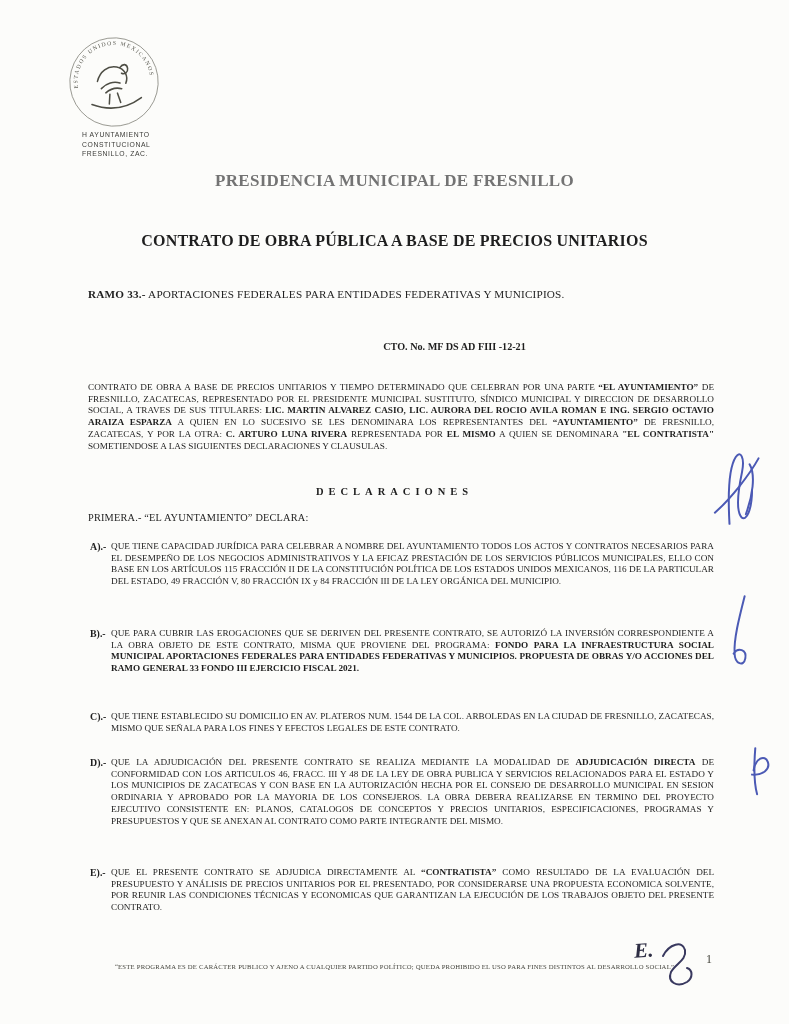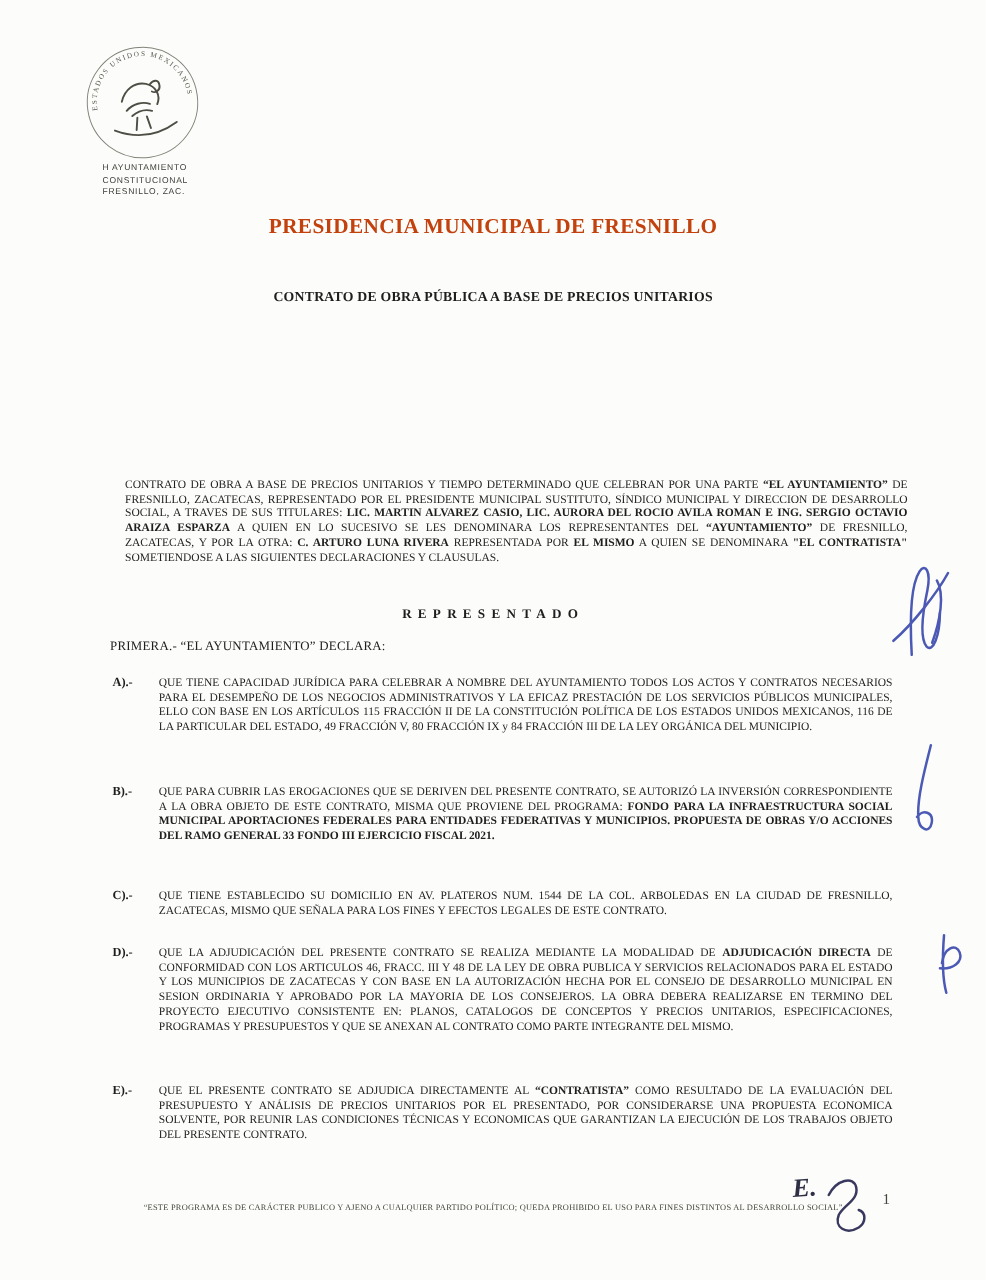--- a/index.html
+++ b/index.html
@@ -11,34 +11,34 @@
     box-shadow:0 0 8px rgba(0,0,0,.35);
   }
   .abs { position:absolute; }
   .seal { left:66px; top:34px; width:96px; height:96px; transform:rotate(-8deg); }
   .letterhead {
     left:82px; top:130px; font-family:"Liberation Sans", sans-serif;
     font-size:6.8px; letter-spacing:.6px; color:#3a3a36; line-height:9.5px;
   }
   .doc-title {
     left:0; right:0; top:170px; text-align:center; font-weight:bold;
-    font-size:17px; line-height:21px; letter-spacing:.3px; color:#c2410c;
+    font-size:17px; line-height:21px; letter-spacing:.3px; color:#737373;
   }
   .doc-subtitle {
     left:0; right:0; top:232px; text-align:center; font-weight:bold;
-    font-size:11px; letter-spacing:.2px;
+    font-size:16px; letter-spacing:.2px;
   }
   .program { left:88px; top:286px; width:645px; font-size:11.2px; line-height:16.5px; letter-spacing:.2px; }
   .reference { left:120px; right:0; top:339px; text-align:center; font-weight:bold; font-size:10.2px; line-height:15.5px; }
-  .intro { left:100px; top:382px; width:626px; font-size:9.2px; line-height:11.7px; text-align:justify; }
+  .intro { left:88px; top:382px; width:626px; font-size:9.2px; line-height:11.7px; text-align:justify; }
   .decl-heading { left:0; right:0; top:486px; text-align:center; font-weight:bold; font-size:10.5px; letter-spacing:5px; }
   .primera { left:88px; top:512px; font-weight:normal; font-size:10.3px; letter-spacing:.2px; }
   .clause { position:absolute; left:88px; width:626px; }
   .clause-label { position:absolute; left:2px; top:0; font-weight:bold; font-size:9.9px; }
-  .clause-text { margin-left:39px; font-size:9.2px; line-height:11.7px; text-align:justify; }
+  .clause-text { margin-left:23px; font-size:9.2px; line-height:11.7px; text-align:justify; }
   .b { font-weight:bold; }
   .footer-disclaimer {
     left:60px; right:60px; top:963px; text-align:center;
     font-size:6.7px; color:#45453e; letter-spacing:.2px;
   }
   .page-number { left:706px; top:952px; font-size:12px; color:#45453c; }
   .sig { position:absolute; }
   .sig-1 { left:695px; top:450px; transform:rotate(-12deg); }
   .sig-2 { left:722px; top:592px; transform:rotate(4deg); }
   .sig-3 { left:740px; top:746px; transform:rotate(-6deg); }
@@ -79,28 +79,30 @@
     <div>FRESNILLO, ZAC.</div>
   </div>
 
   <div class="abs doc-title">
     <div>PRESIDENCIA MUNICIPAL DE FRESNILLO</div>
   </div>
 
   <div class="abs doc-subtitle">CONTRATO DE OBRA PÚBLICA A BASE DE PRECIOS UNITARIOS</div>
 
   <div class="abs program">
+    <div><span class="b">RAMO 33.-</span><span> APORTACIONES FEDERALES PARA ENTIDADES FEDERATIVAS Y MUNICIPIOS.</span></div>
   </div>
 
   <div class="abs reference">
+    <div>CTO. No. MF DS AD FIII -12-21</div>
   </div>
 
   <div class="abs intro"><span>CONTRATO DE OBRA A BASE DE PRECIOS UNITARIOS Y TIEMPO DETERMINADO QUE CELEBRAN POR UNA PARTE </span><span class="b">“EL AYUNTAMIENTO”</span><span> DE FRESNILLO, ZACATECAS, REPRESENTADO POR EL PRESIDENTE MUNICIPAL SUSTITUTO, SÍNDICO MUNICIPAL Y DIRECCION DE DESARROLLO SOCIAL, A TRAVES DE SUS TITULARES: </span><span class="b">LIC. MARTIN ALVAREZ CASIO, LIC. AURORA DEL ROCIO AVILA ROMAN E ING. SERGIO OCTAVIO ARAIZA ESPARZA</span><span> A QUIEN EN LO SUCESIVO SE LES DENOMINARA LOS REPRESENTANTES DEL </span><span class="b">“AYUNTAMIENTO”</span><span> DE FRESNILLO, ZACATECAS, Y POR LA OTRA: </span><span class="b">C. ARTURO LUNA RIVERA</span><span> REPRESENTADA POR </span><span class="b">EL MISMO</span><span> A QUIEN SE DENOMINARA </span><span class="b">"EL CONTRATISTA"</span><span> SOMETIENDOSE A LAS SIGUIENTES DECLARACIONES Y CLAUSULAS.</span></div>
 
-  <div class="abs decl-heading">REPRESENTADO</div>
+  <div class="abs decl-heading">DECLARACIONES</div>
 
   <div class="abs primera">PRIMERA.- “EL AYUNTAMIENTO” DECLARA:</div>
 
   <div class="clause" style="top:541px">
     <div class="clause-label">A).-</div>
     <div class="clause-text"><span>QUE TIENE CAPACIDAD JURÍDICA PARA CELEBRAR A NOMBRE DEL AYUNTAMIENTO TODOS LOS ACTOS Y CONTRATOS NECESARIOS PARA EL DESEMPEÑO DE LOS NEGOCIOS ADMINISTRATIVOS Y LA EFICAZ PRESTACIÓN DE LOS SERVICIOS PÚBLICOS MUNICIPALES, ELLO CON BASE EN LOS ARTÍCULOS 115 FRACCIÓN II DE LA CONSTITUCIÓN POLÍTICA DE LOS ESTADOS UNIDOS MEXICANOS, 116 DE LA PARTICULAR DEL ESTADO, 49 FRACCIÓN V, 80 FRACCIÓN IX y 84 FRACCIÓN III DE LA LEY ORGÁNICA DEL MUNICIPIO.</span></div>
   </div>
 
   <div class="clause" style="top:628px">
     <div class="clause-label">B).-</div>

